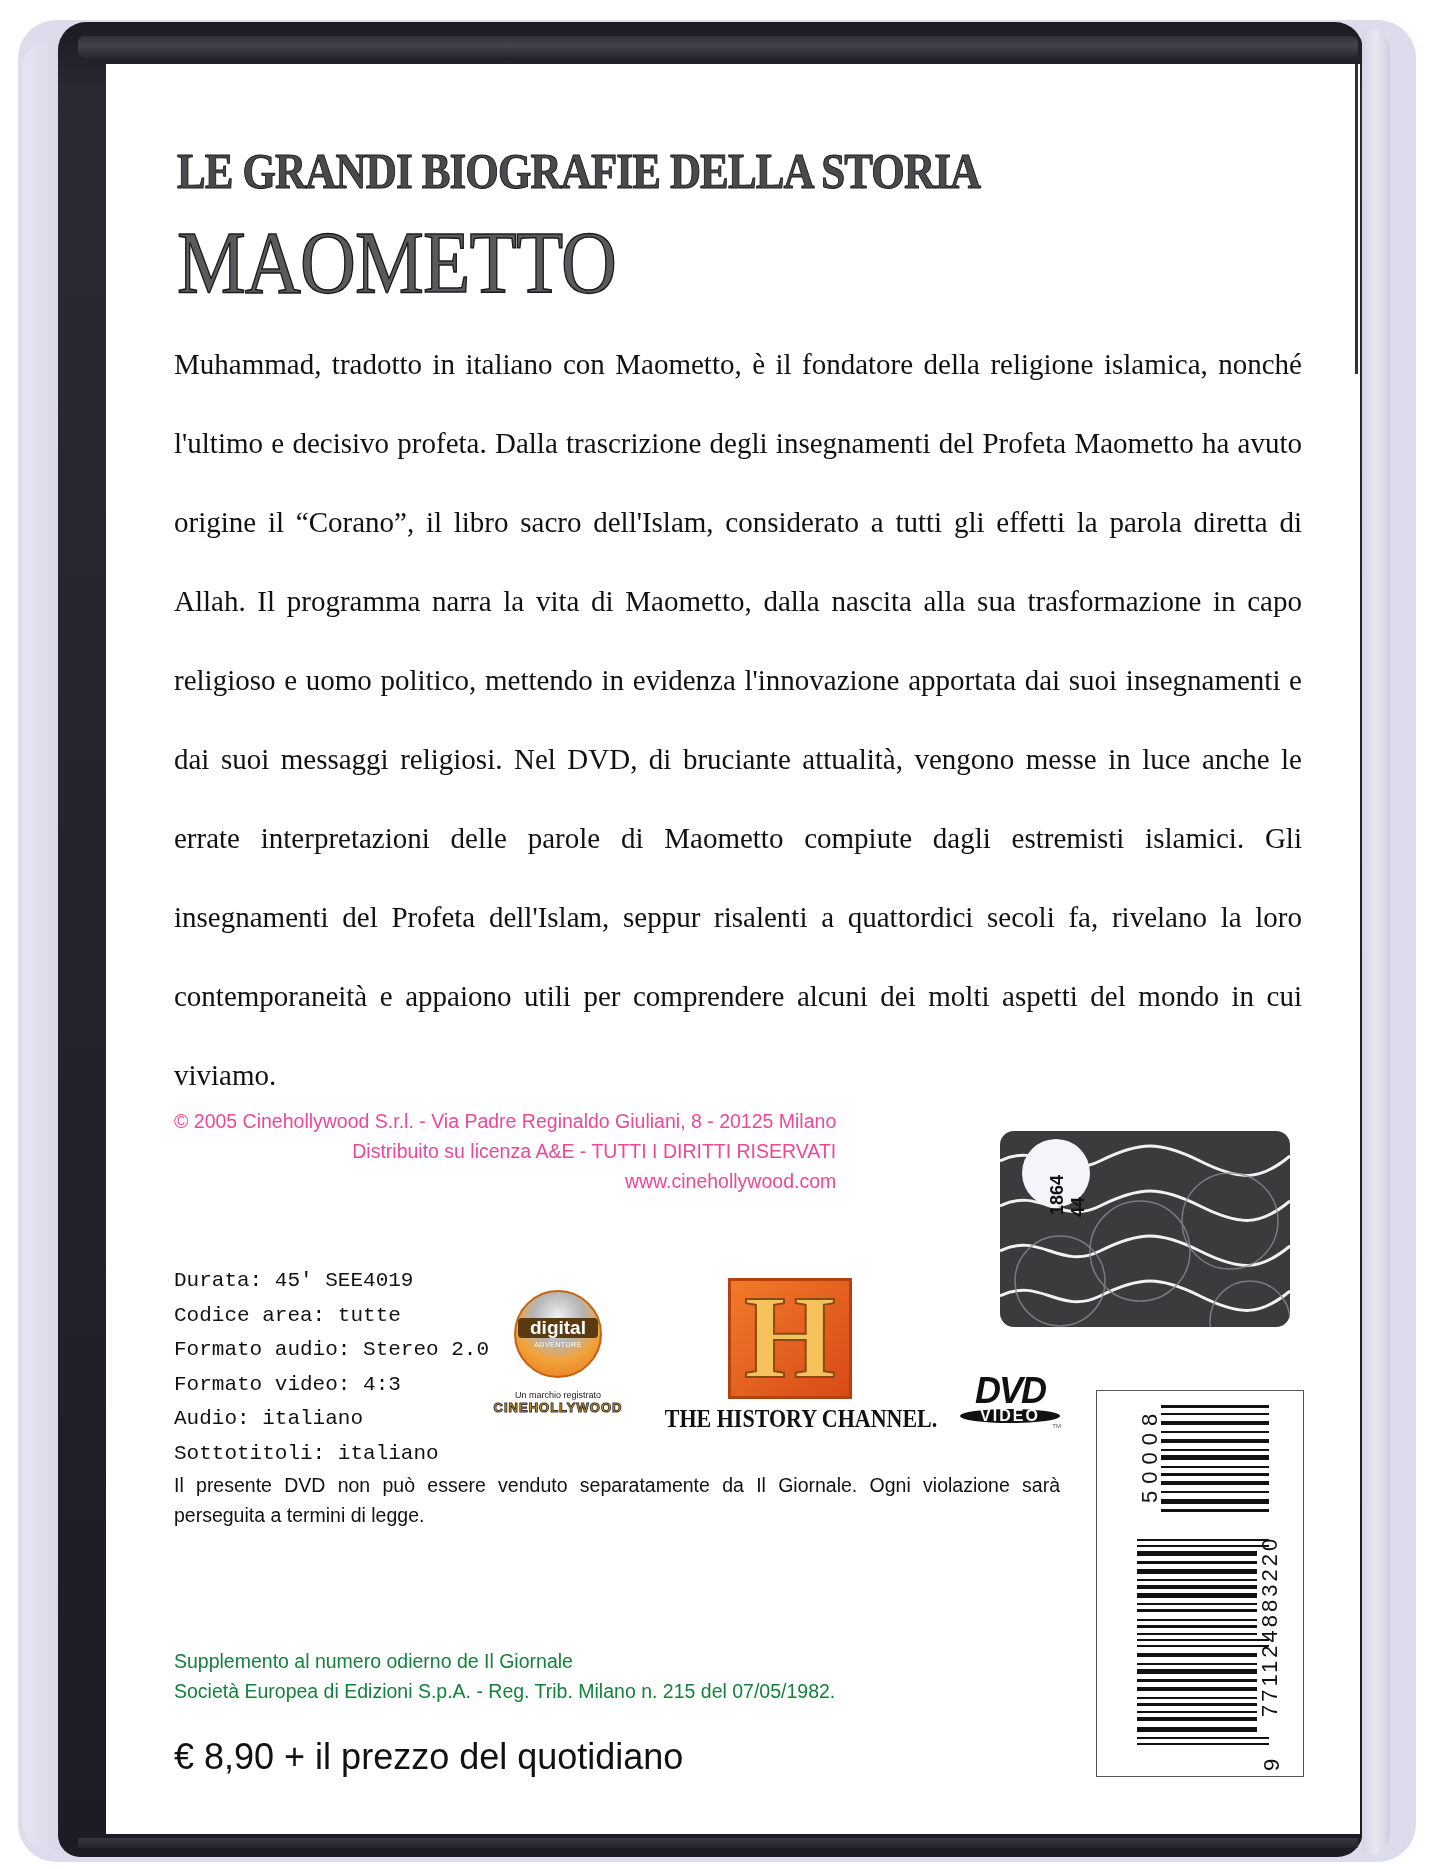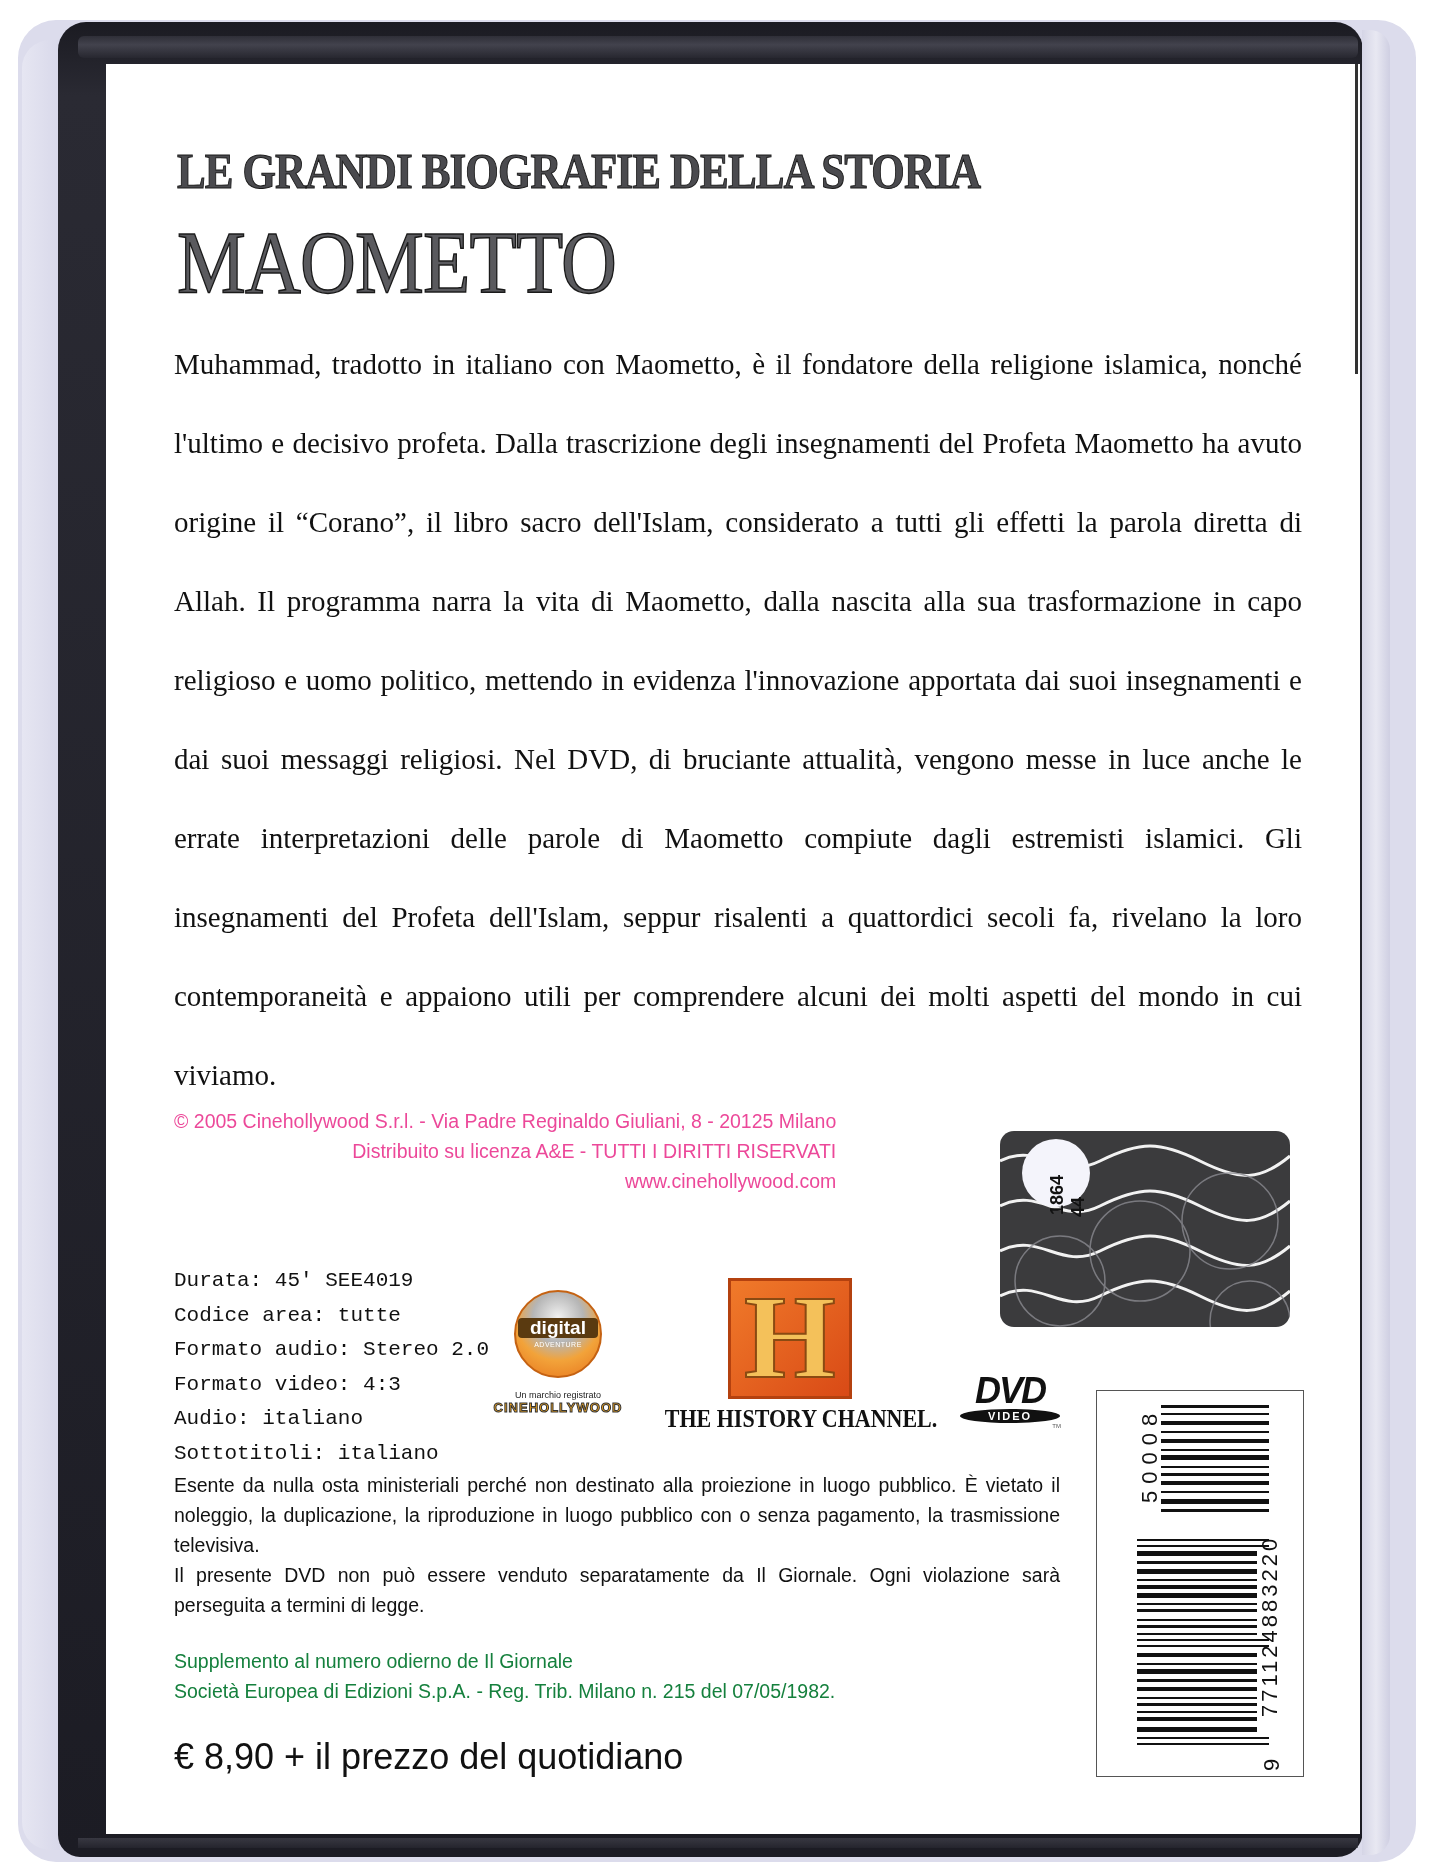--- a/index.html
+++ b/index.html
@@ -121,21 +121,21 @@
     white-space: nowrap; margin-top: 6px; transform: scaleX(0.88); transform-origin: center top;
   }
 
   .dvd-logo { position: absolute; left: 955px; top: 1373px; width: 110px; }
   .dvd-word {
     font-family: "Liberation Sans", sans-serif; font-weight: bold; font-style: italic; font-size: 36px;
     color: #111; letter-spacing: -2px; line-height: 36px; text-align: center;
   }
   .dvd-video {
     margin: 0 auto; width: 100px; height: 14px; border-radius: 50%;
-    background: #111; color: #fff; font-size: 11px; font-weight: bold;
+    background: #111; color: #fff; font-size: 16px; font-weight: bold;
     text-align: center; line-height: 14px; letter-spacing: 2px;
   }
   .dvd-tm { text-align: right; font-size: 6px; color: #555; margin-right: 4px; }
 
   
   .hologram {
     position: absolute; left: 1000px; top: 1131px; width: 290px; height: 196px;
     border-radius: 14px; background: #3b3b3d; overflow: hidden;
   }
   .hologram svg { position: absolute; left: 0; top: 0; }
@@ -289,21 +289,20 @@
       <rect x="40" y="346" width="132" height="2"></rect>
       <rect x="40" y="352" width="132" height="2"></rect>
     </g>
   </svg>
   <div class="bc-digits-top">50008</div>
   <div class="bc-digits-main">771124883220</div>
   <div class="bc-digit-first">9</div>
 </div>
 
 <div class="legal">
-  <p>Esente da nulla osta ministeriali perché non destinato alla proiezione in luogo pubblico. È vietato il noleggio, la duplicazione, la riproduzione in luogo pubblico con o senza pagamento, la trasmissione televisiva.</p>
   <p>Il presente DVD non può essere venduto separatamente da Il Giornale. Ogni violazione sarà perseguita a termini di legge.</p>
 </div>
 
 <div class="publisher">
   <div>Supplemento al numero odierno de Il Giornale</div>
   <div>Società Europea di Edizioni S.p.A. - Reg. Trib. Milano n. 215 del 07/05/1982.</div>
 </div>
 
 <div class="price">€ 8,90 + il prezzo del quotidiano</div>
 

